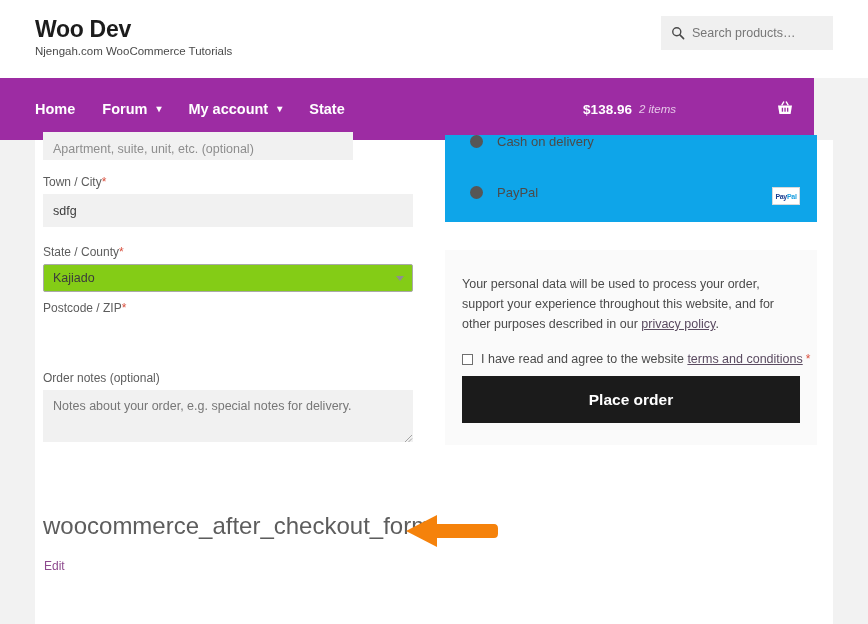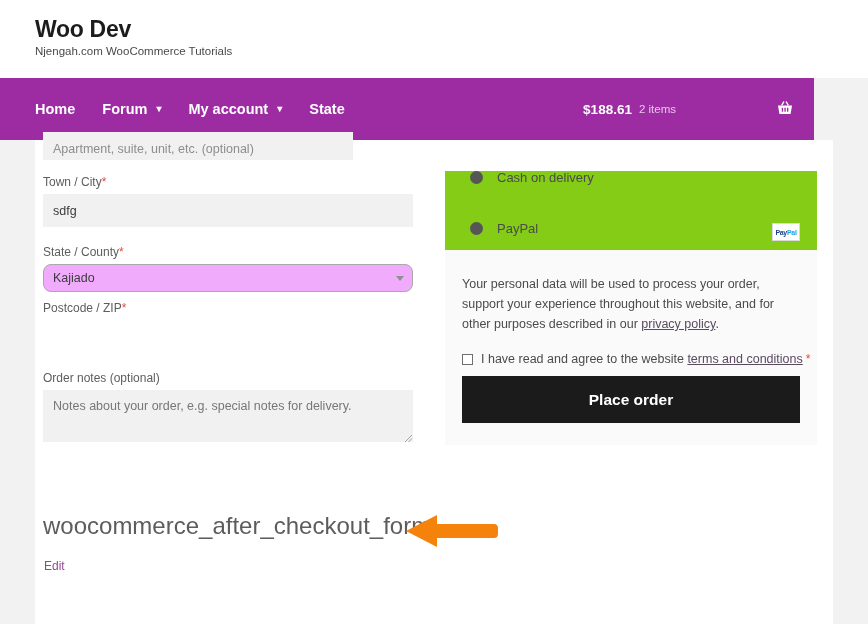--- a/index.html
+++ b/index.html
@@ -43,21 +43,21 @@
   .nav-item {
     display: flex; align-items: center; color: #ffffff;
     font-size: 14.5px; font-weight: bold; margin-right: 27px; white-space: nowrap;
   }
   .nav-item .caret { margin-left: 9px; font-size: 10px; font-weight: bold; line-height: 1; }
   .cart-area {
     position: absolute; right: 20px; top: 0; height: 62px;
     display: flex; align-items: center;
   }
   .cart-total { color: #ffffff; font-size: 13.5px; font-weight: bold; }
-  .cart-count { color: #e6c6e8; font-size: 11.5px; margin-left: 7px; }
+  .cart-count { color: #e6c6e8; font-size: 11.5px; margin-left: 7px; font-style: italic; }
   .cart-icon { margin-left: 100px; width: 18px; height: 18px; display: block; }
 
   
   .content {
     position: absolute; left: 35px; top: 140px; width: 798px; height: 484px;
     background: #ffffff;
   }
 
   
   .col-left { position: absolute; left: 8px; top: 0px; width: 378px; }
@@ -66,21 +66,21 @@
   }
   .req { color: #d94f3d; font-size: 12px; }
   .txtinput {
     width: 370px; height: 33px; background: #f1f1f1; border: none;
     font-size: 12.5px; color: #3b3b3b; padding: 0 0 0 10px;
     font-family: "Liberation Sans", sans-serif;
   }
   .txtinput::placeholder { color: #8d8d8d; }
   .selectwrap {
     position: relative; width: 370px; height: 28px;
-    border: 1px solid #a9a9a9; background: #f0abfc; border-radius: 8px;
+    border: 1px solid #a9a9a9; background: #84cc16; border-radius: 2px;
   }
   .selectwrap .sel-val {
     position: absolute; left: 9px; top: 0; line-height: 26px;
     font-size: 12.5px; color: #3b3b3b;
   }
   .selectwrap .sel-arrow {
     position: absolute; right: 8px; top: 11px;
     width: 0; height: 0; border-left: 4px solid transparent;
     border-right: 4px solid transparent; border-top: 5px solid #8f8f8f;
   }
@@ -91,22 +91,21 @@
   }
   .notes-area::placeholder { color: #777; }
   .resize-grip {
     position: absolute; right: 0px; bottom: 3px; width: 10px; height: 10px;
   }
 
   
   .col-right { position: absolute; left: 410px; top: 0; width: 372px; }
   .pay-panel {
     position: absolute; left: 0; top: -5px; width: 372px; height: 87px;
-    background: #84cc16;
-    margin-top: 36px;
+    background: #0ea5e9;
   }
   .pay-row { position: absolute; left: 0; width: 372px; display: flex; align-items: center; }
   .radio-dot {
     width: 13px; height: 13px; border-radius: 50%; background: #565656;
     flex: none; margin-left: 25px; margin-right: 14px;
   }
   .pay-label { font-size: 13px; color: #4b4b4b; }
   .paypal-logo {
     position: absolute; right: 17px; top: 52px;
     width: 28px; height: 18px; background: #ffffff; border: 1px solid #d9d9d9;
@@ -155,20 +154,27 @@
 </style>
 </head>
 <body>
 
 <div id="screen">
 
   <div class="site-header">
     <div class="brand-title">Woo Dev</div>
     <div class="brand-tagline">Njengah.com WooCommerce Tutorials</div>
 
+    <div class="search-box">
+      <svg class="search-icon" viewBox="0 0 16 16">
+        <circle cx="6.6" cy="6.6" r="4.6" fill="none" stroke="#4a4a4a" stroke-width="1.6"></circle>
+        <line x1="10.2" y1="10.2" x2="14.4" y2="14.4" stroke="#4a4a4a" stroke-width="1.8" stroke-linecap="round"></line>
+      </svg>
+      <span class="search-ph">Search products…</span>
+    </div>
   </div>
 
   <div class="navbar">
     <div class="nav-items">
       <div class="nav-item">
         <span>Home</span>
       </div>
       <div class="nav-item">
         <span>Forum</span>
         <span class="caret">▾</span>
@@ -176,21 +182,21 @@
       <div class="nav-item">
         <span>My account</span>
         <span class="caret">▾</span>
       </div>
       <div class="nav-item">
         <span>State</span>
       </div>
     </div>
 
     <div class="cart-area">
-      <span class="cart-total">$188.61</span>
+      <span class="cart-total">$138.96</span>
       <span class="cart-count">2 items</span>
       <svg class="cart-icon" viewBox="0 0 20 20">
         <path d="M6.6 5.4 L8.6 2.2 M13.4 5.4 L11.4 2.2" stroke="#ffffff" stroke-width="1.5" fill="none" stroke-linecap="round"></path>
         <path d="M2.2 6.2 H17.8 L16.2 15.6 H3.8 Z" fill="#ffffff"></path>
         <rect x="6.4" y="8.6" width="1.5" height="4.4" fill="#9d2ca3"></rect>
         <rect x="9.3" y="8.6" width="1.5" height="4.4" fill="#9d2ca3"></rect>
         <rect x="12.2" y="8.6" width="1.5" height="4.4" fill="#9d2ca3"></rect>
       </svg>
     </div>
   </div>

